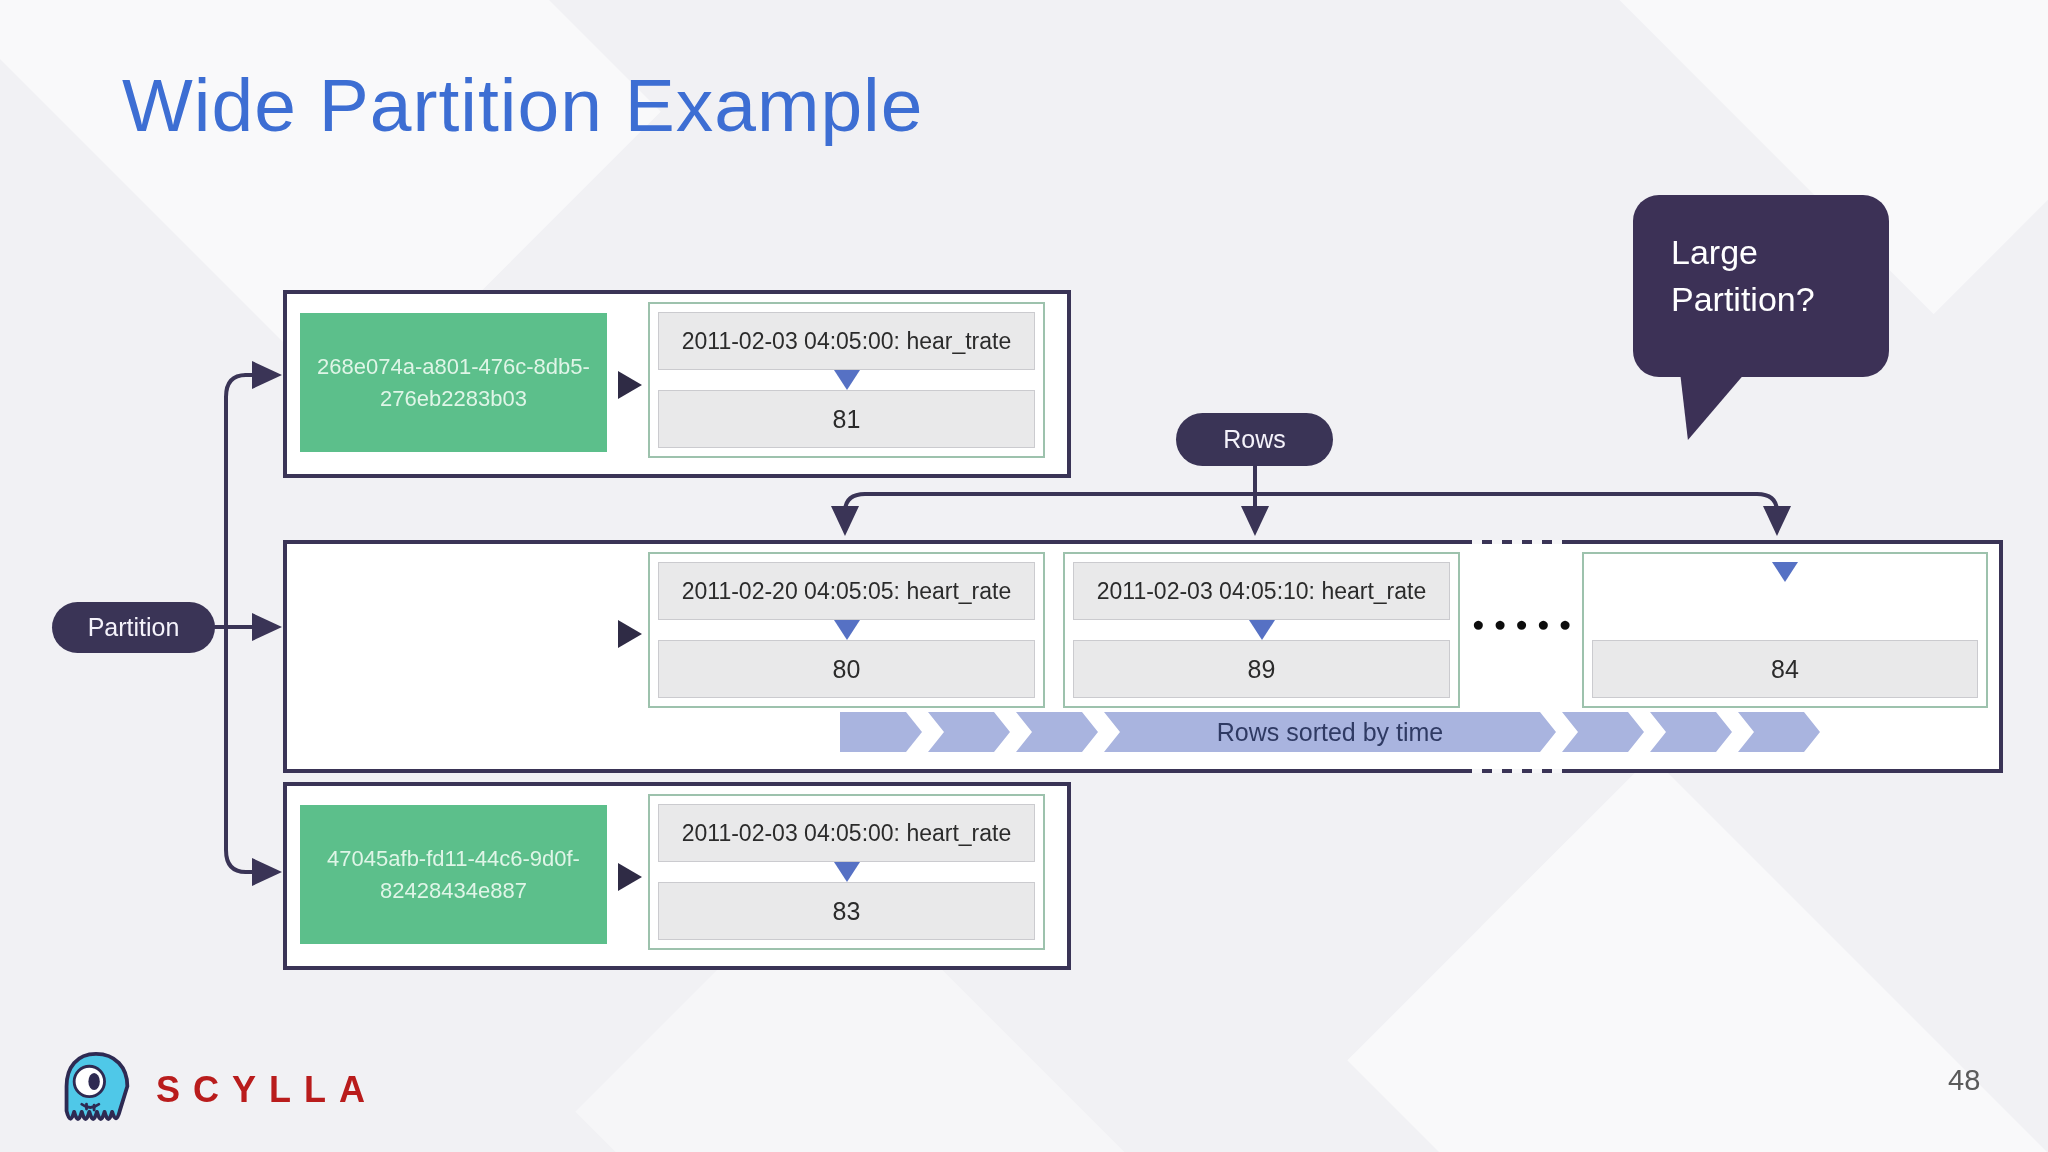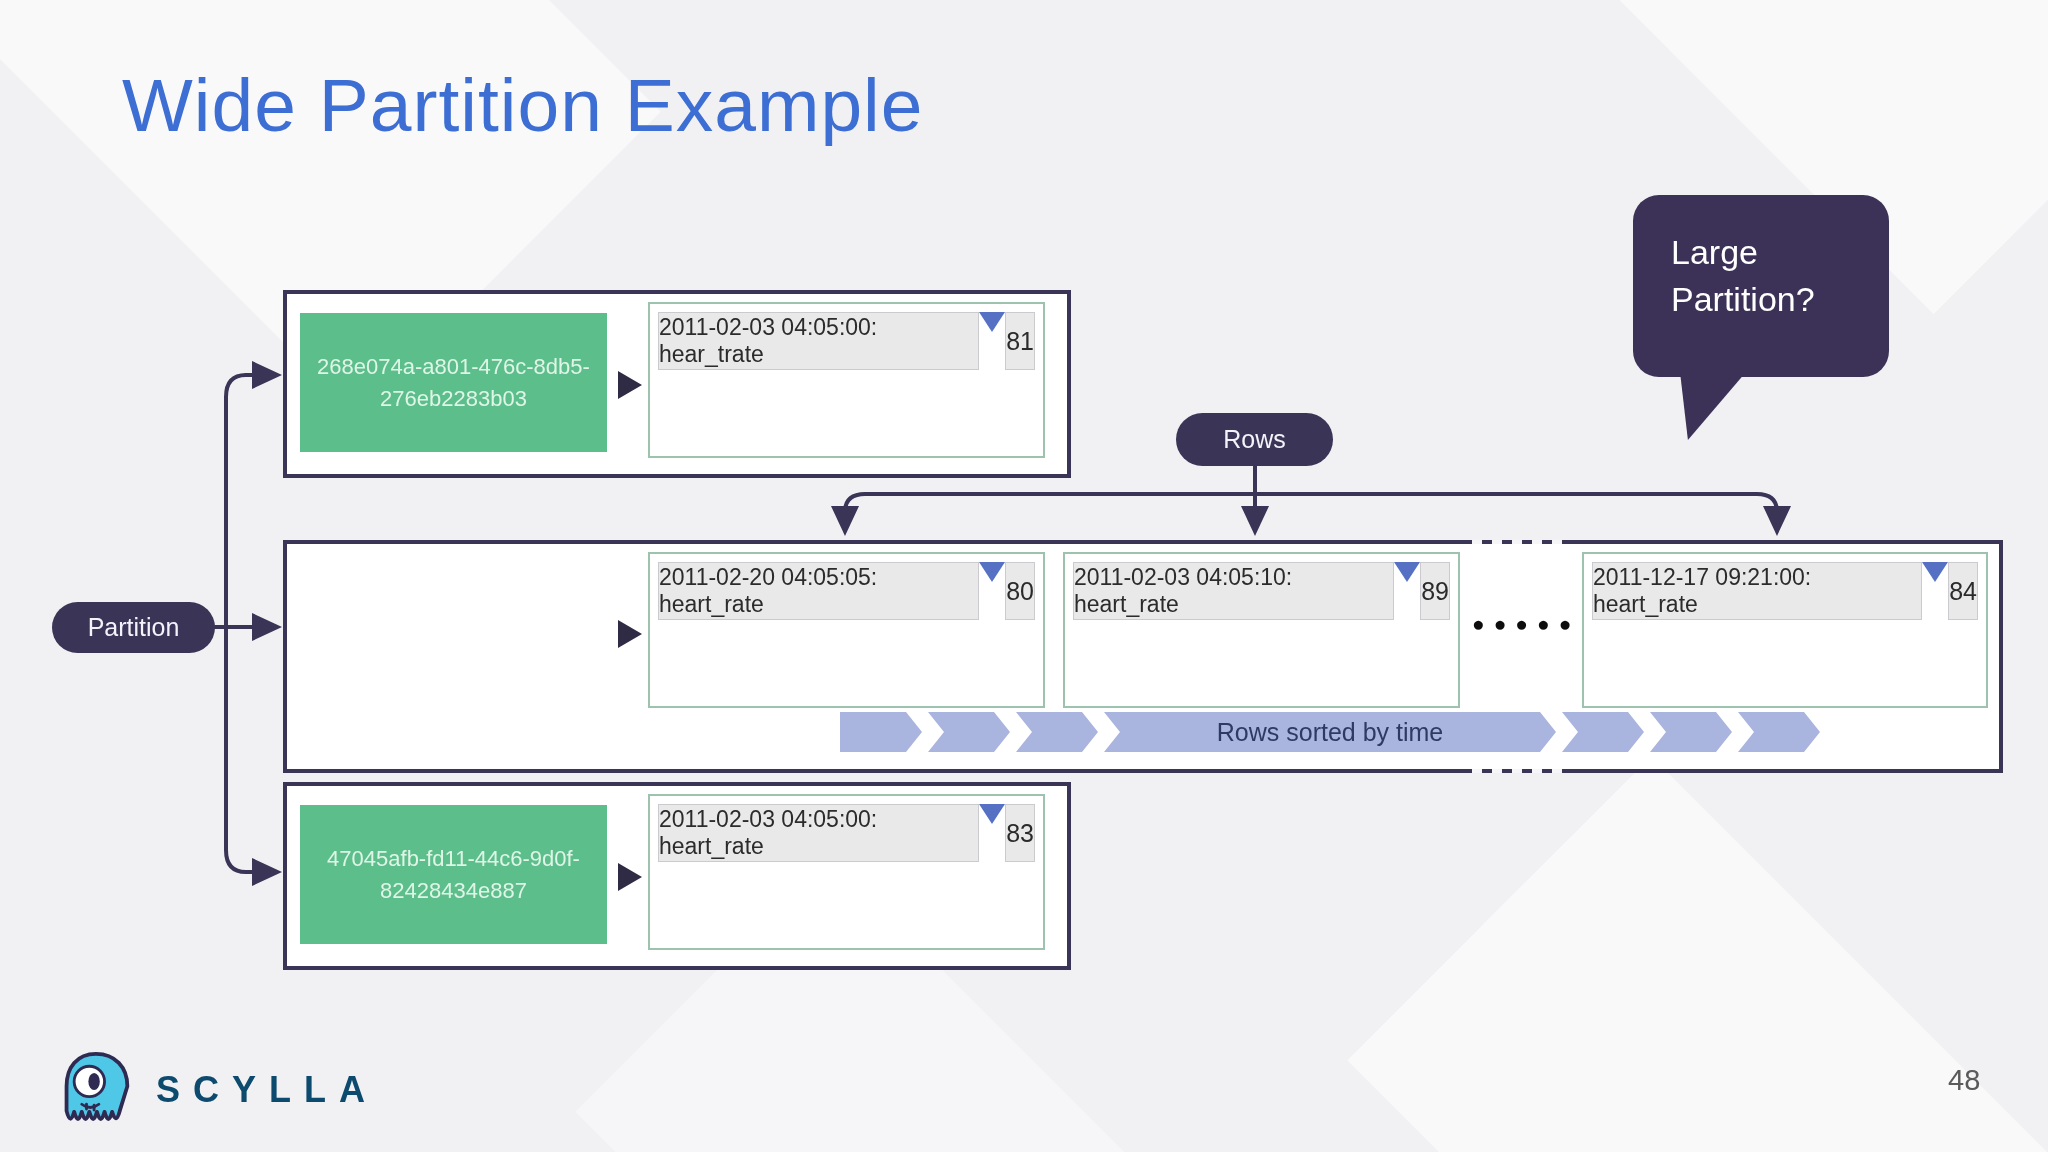--- a/index.html
+++ b/index.html
@@ -57,21 +57,21 @@
     width:307px;height:139px;left:13px;
   }
   .rtri{
     position:absolute;width:0;height:0;left:331px;
     border-top:14px solid transparent;border-bottom:14px solid transparent;
     border-left:24px solid #2F2B45;
   }
   .cell{
     position:absolute;top:8px;width:397px;height:156px;
     background:#FFFFFF;border:2px solid #9DC2AD;box-sizing:border-box;
-    padding:8px;display:flex;justify-content:space-between;
+    padding:8px;display:flex;flex-direction:column;justify-content:space-between;
   }
   .cellbar{
     background:#E9E9EA;border:1px solid #CBCBCF;
     display:flex;align-items:center;justify-content:center;
     font-size:23px;color:#2B2B2B;
   }
   .cellhead{height:56px;}
   .cellval{height:56px;font-size:25px;}
   .dtri{
     width:0;height:0;margin:0 auto;
@@ -99,21 +99,21 @@
     position:absolute;left:1175px;width:106px;height:4px;z-index:3;
     background:repeating-linear-gradient(90deg,#3A3456 0 10px,#F6F6F8 10px 20px);
   }
   .gapdash.top{top:-4px;}
   .gapdash.bottom{bottom:-4px;}
 
   .brand{
     position:absolute;left:58px;top:1050px;display:flex;align-items:center;gap:22px;z-index:2;
   }
   .brand-text{
-    font-size:36px;font-weight:700;letter-spacing:13px;color:#0c4a6e;text-align:center;
+    font-size:36px;font-weight:700;letter-spacing:13px;color:#b91c1c;text-align:center;
   }
   .pagenum{
     position:absolute;left:1948px;top:1064px;font-size:29px;color:#5A5A5A;z-index:2;text-align:center;
   }
 </style>
 </head>
 <body>
 
 <div id="slide">
 
@@ -183,21 +183,20 @@
 
     <div class="cell" style="left:776px;">
       <div class="cellbar cellhead">2011-02-03 04:05:10: heart_rate</div>
       <div class="dtri"></div>
       <div class="cellbar cellval">89</div>
     </div>
 
     <div class="dots">●●●●●</div>
 
     <div class="cell" style="left:1295px;width:406px;">
-      <div class="cellbar cellhead">2011-12-17 09:21:00: heart_rate</div>
       <div class="dtri"></div>
       <div class="cellbar cellval">84</div>
     </div>
 
     <div class="band">
       <div class="chev first"></div>
       <div class="chev"></div>
       <div class="chev"></div>
       <div class="chev label">Rows sorted by time</div>
       <div class="chev"></div>

